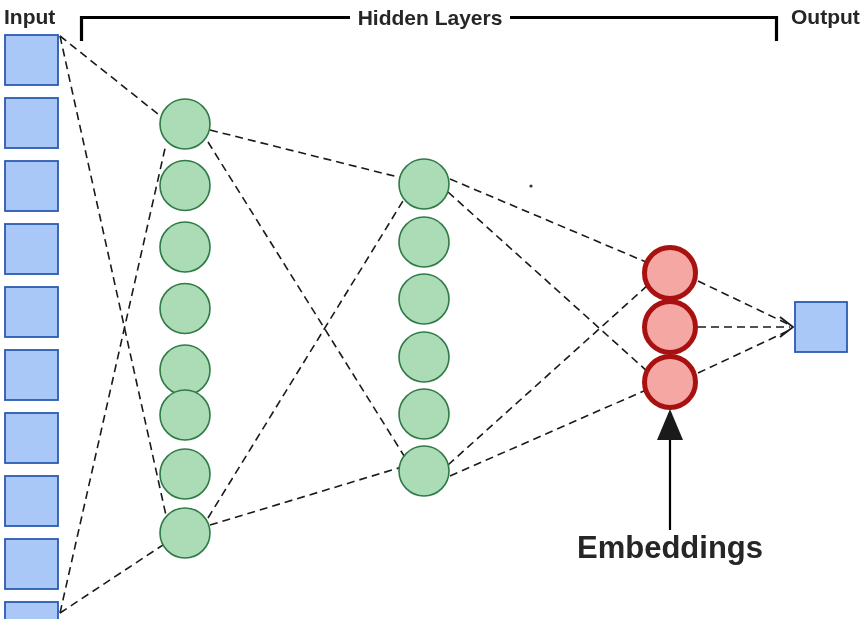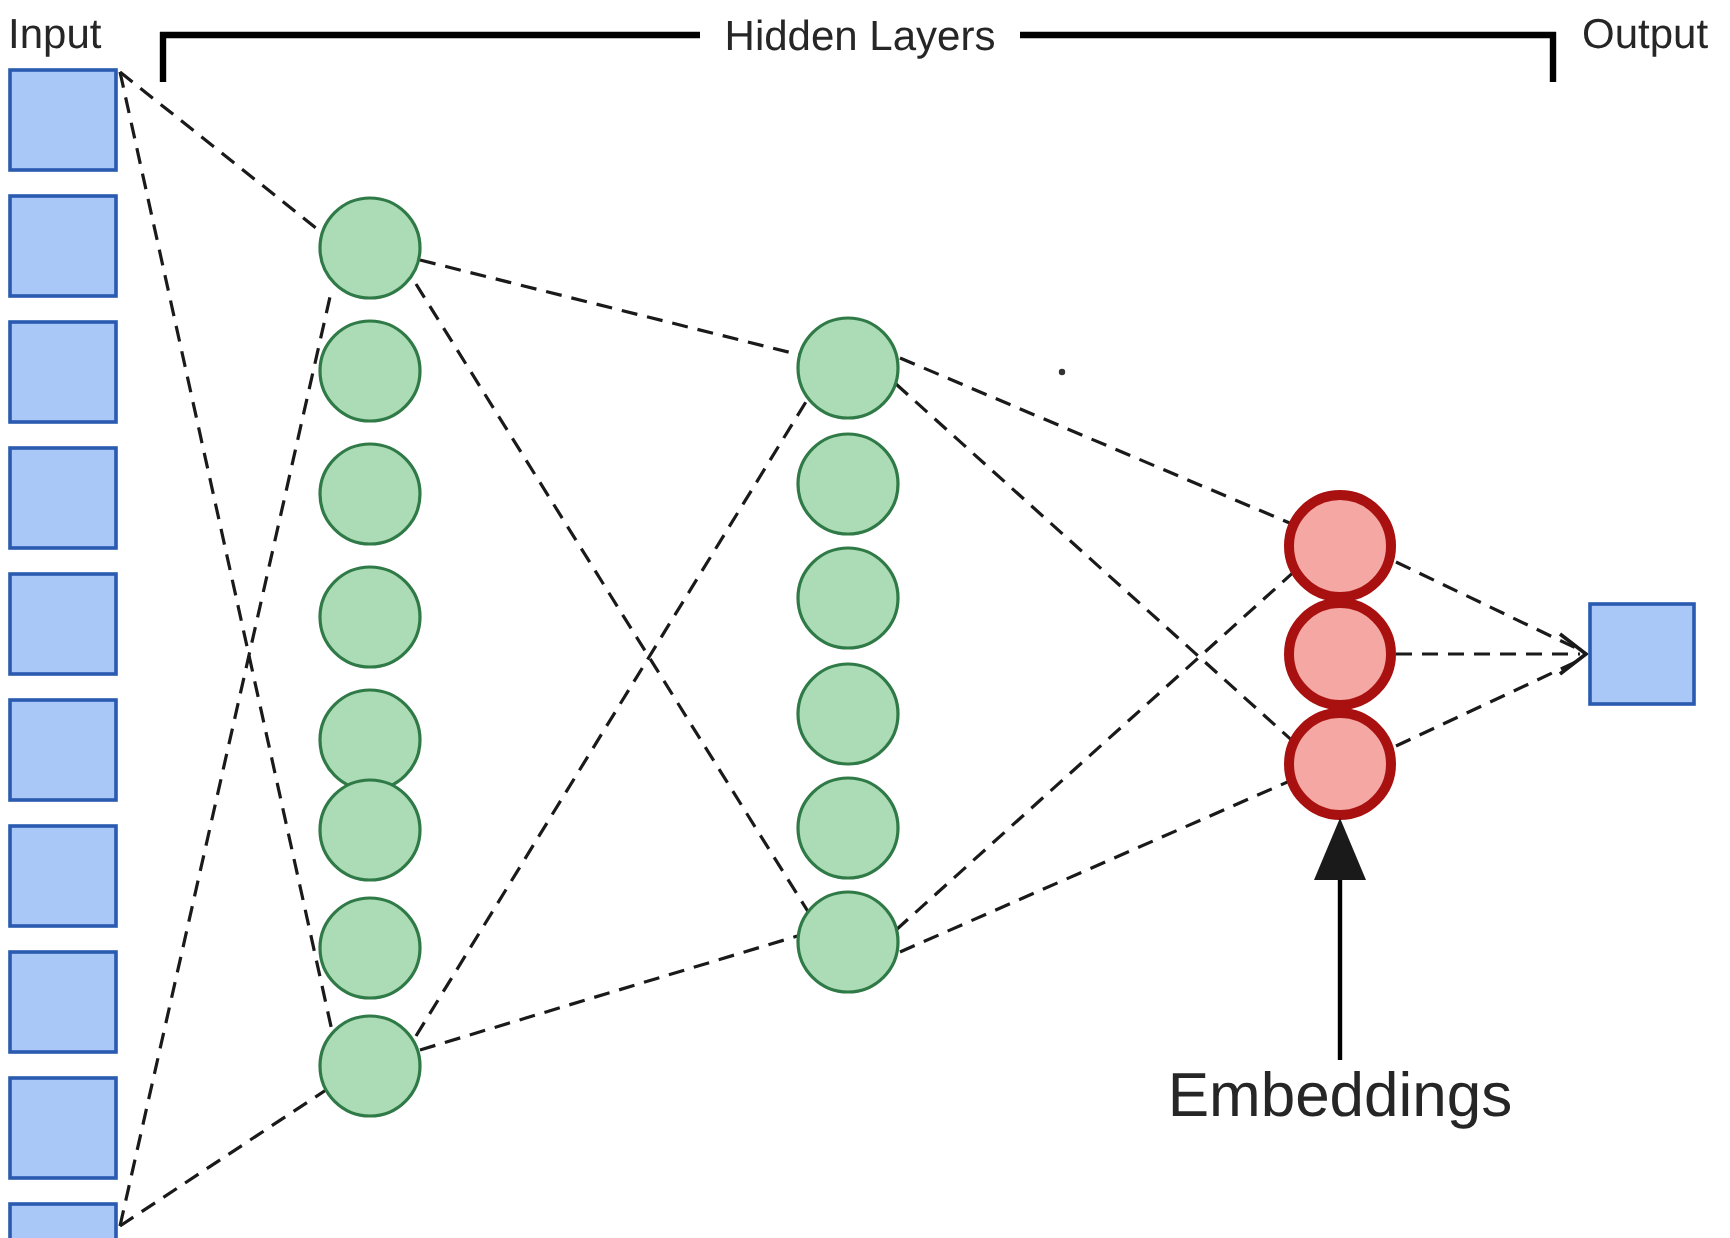--- a/index.html
+++ b/index.html
@@ -7,20 +7,21 @@
     padding: 0;
     background: #ffffff;
   }
   #canvas {
     position: relative;
     width: 865px;
     height: 619px;
     background: #ffffff;
     overflow: hidden;
     font-family: "Liberation Sans", sans-serif;
+    font-weight: bold;
   }
   #diagram-svg {
     position: absolute;
     left: 0;
     top: 0;
     width: 865px;
     height: 619px;
   }
   .layer-label {
     font-family: "Liberation Sans", sans-serif;

